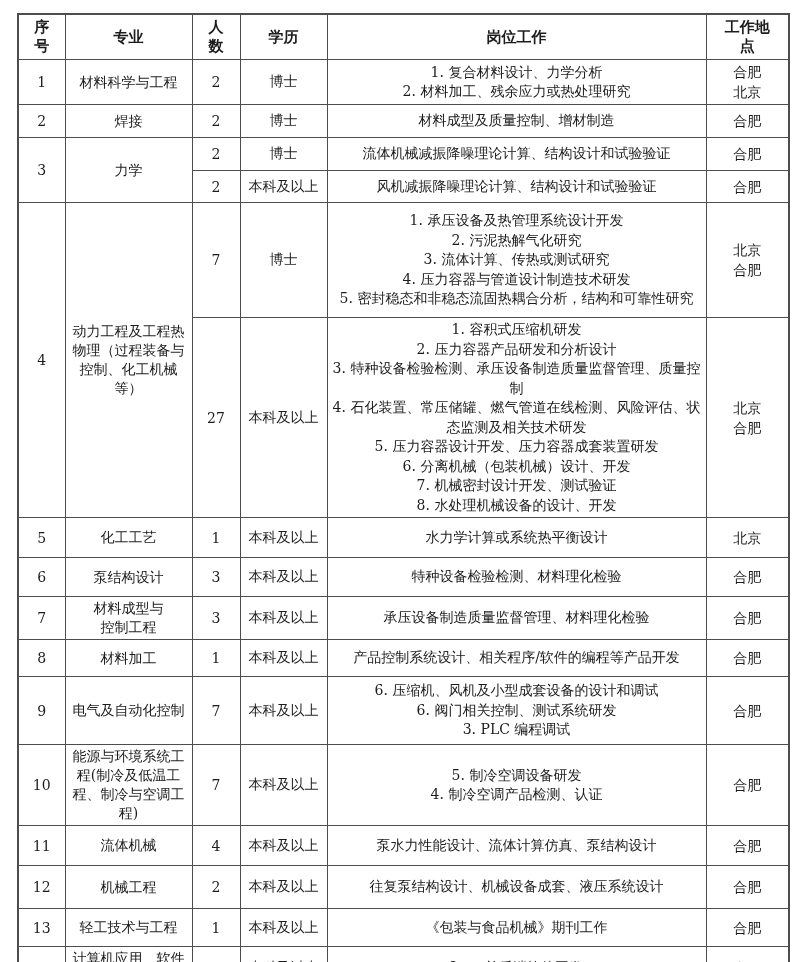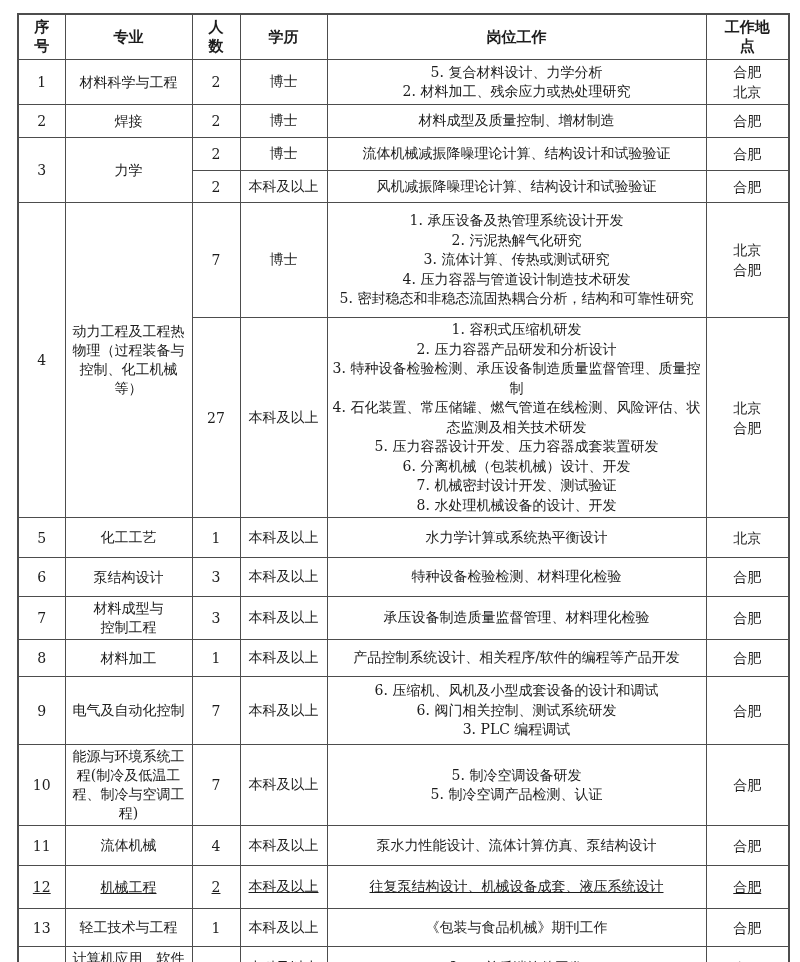--- a/index.html
+++ b/index.html
@@ -91,21 +91,21 @@
             <th>工作地点</th>
           </tr>
       </thead>
       <tbody>
           <tr style="height: 45px;">
             <td class="cell-no" rowspan="1">1</td>
             <td class="cell-major" rowspan="1">材料科学与工程</td>
             <td class="cell-count">2</td>
             <td class="cell-degree">博士</td>
             <td class="cell-jobs">
-              <div class="job-line">5. 复合材料设计、力学分析</div>
+              <div class="job-line">1. 复合材料设计、力学分析</div>
               <div class="job-line">2. 材料加工、残余应力或热处理研究</div>
             </td>
             <td class="cell-location">
               <div class="loc-line">合肥</div>
               <div class="loc-line">北京</div>
             </td>
           </tr>
           <tr style="height: 33px;">
             <td class="cell-no" rowspan="1">2</td>
             <td class="cell-major" rowspan="1">焊接</td>
@@ -243,39 +243,39 @@
           <tr style="height: 70px;">
             <td class="cell-no" rowspan="1">10</td>
             <td class="cell-major" rowspan="1">能源与环境系统工
 程(制冷及低温工
 程、制冷与空调工
 程)</td>
             <td class="cell-count">7</td>
             <td class="cell-degree">本科及以上</td>
             <td class="cell-jobs">
               <div class="job-line">5. 制冷空调设备研发</div>
-              <div class="job-line">5. 制冷空调产品检测、认证</div>
+              <div class="job-line">4. 制冷空调产品检测、认证</div>
             </td>
             <td class="cell-location">
               <div class="loc-line">合肥</div>
             </td>
           </tr>
           <tr style="height: 40px; margin-left: 41px;">
             <td class="cell-no" rowspan="1">11</td>
             <td class="cell-major" rowspan="1">流体机械</td>
             <td class="cell-count">4</td>
             <td class="cell-degree">本科及以上</td>
             <td class="cell-jobs">
               <div class="job-line">泵水力性能设计、流体计算仿真、泵结构设计</div>
             </td>
             <td class="cell-location">
               <div class="loc-line">合肥</div>
             </td>
           </tr>
-          <tr style="height: 43px; text-decoration: underline;">
+          <tr style="height: 43px;">
             <td class="cell-no" rowspan="1">12</td>
             <td class="cell-major" rowspan="1">机械工程</td>
             <td class="cell-count">2</td>
             <td class="cell-degree">本科及以上</td>
             <td class="cell-jobs">
               <div class="job-line">往复泵结构设计、机械设备成套、液压系统设计</div>
             </td>
             <td class="cell-location">
               <div class="loc-line">合肥</div>
             </td>

